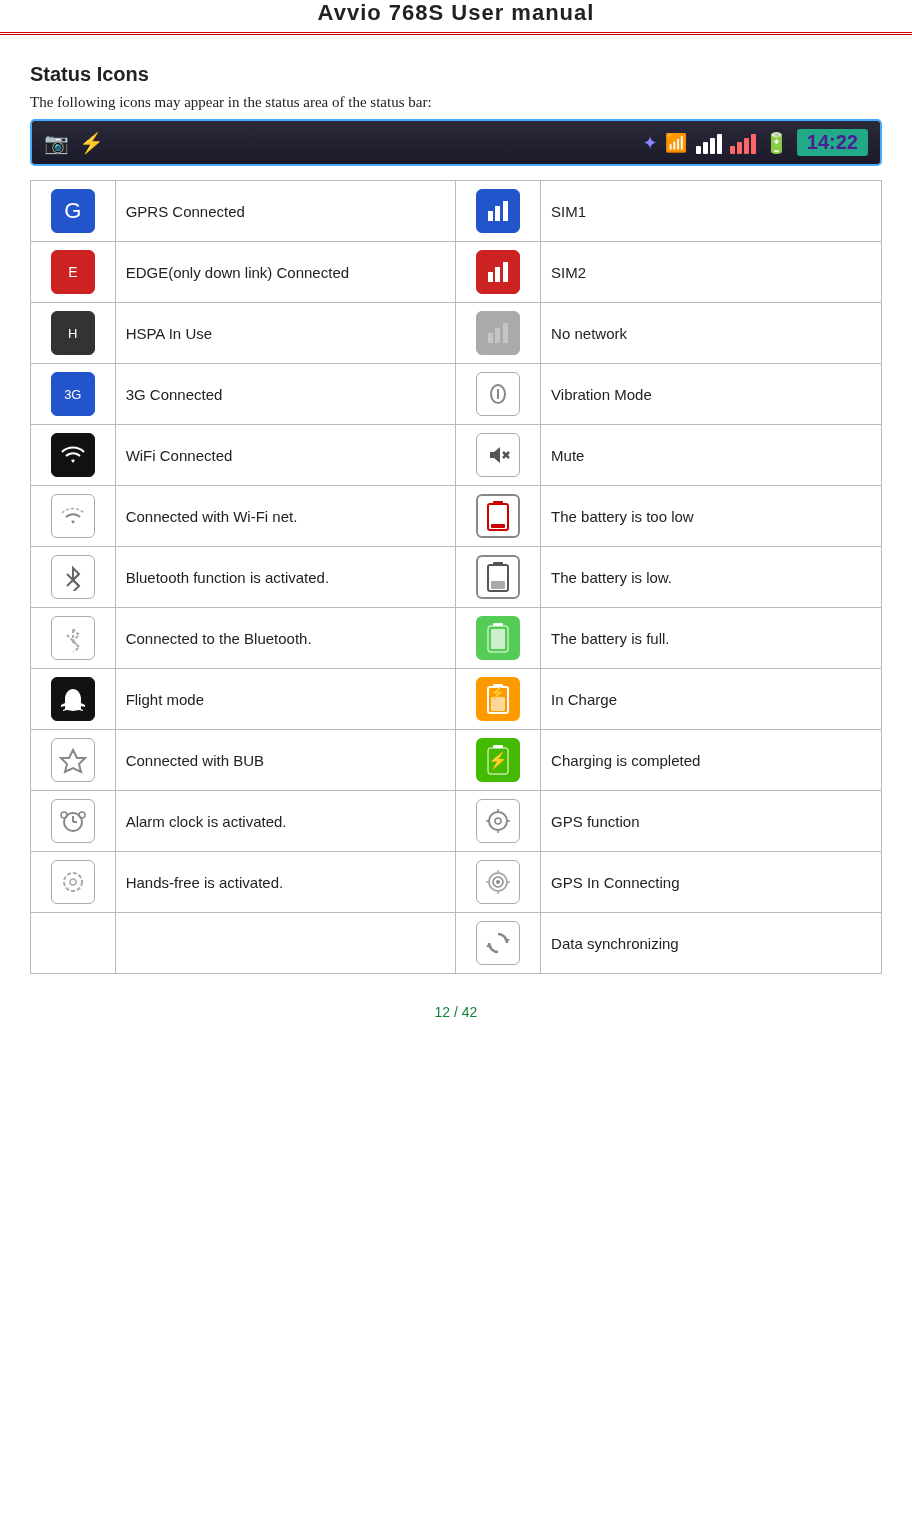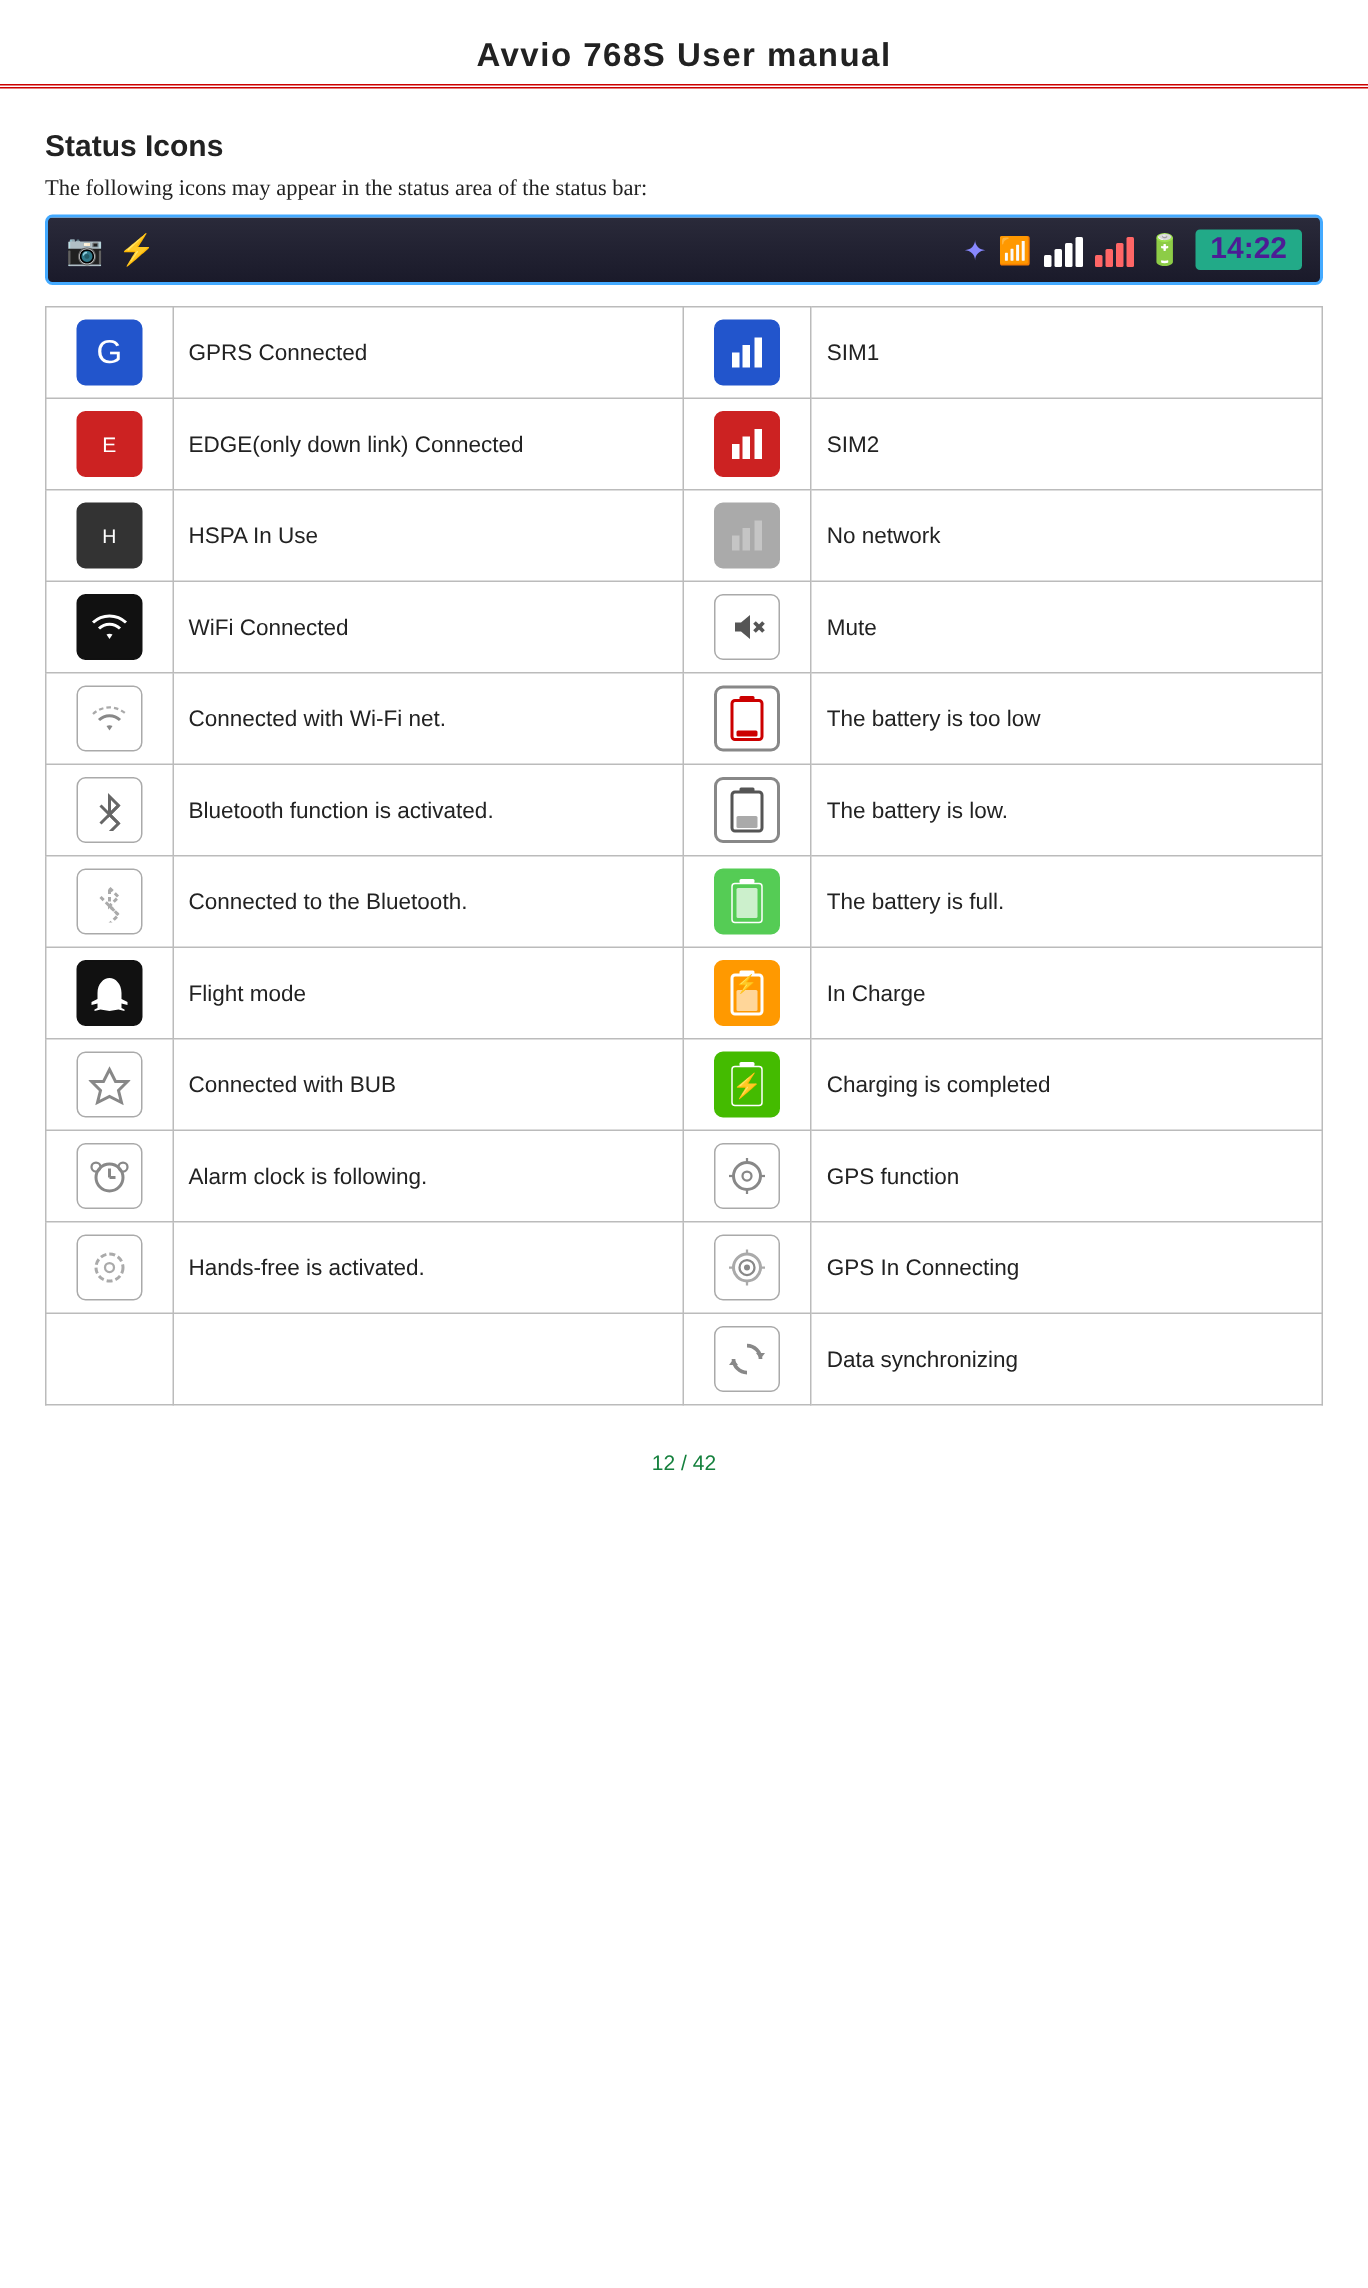--- a/index.html
+++ b/index.html
@@ -6,21 +6,21 @@
     body {
       width: 912px;
       min-height: 1525px;
       background: #fff;
       font-family: Arial, sans-serif;
       font-size: 15px;
       color: #222;
     }
     .page-header {
       text-align: center;
-      padding: 24px 0 6px 0;
+      padding: 0 0 6px 0;
       border-bottom: 3px double #c00;
       margin-bottom: 10px;
     }
     .page-header h1 {
       font-size: 22px;
       font-weight: bold;
       letter-spacing: 1px;
     }
     .content {
       padding: 18px 30px 0 30px;
@@ -200,20 +200,37 @@
           <svg width="28" height="28" viewBox="0 0 28 28">
                 <rect x="4" y="14" width="5" height="10" fill="#eee" opacity="0.4"></rect>
                 <rect x="11" y="9" width="5" height="15" fill="#eee" opacity="0.4"></rect>
                 <rect x="19" y="4" width="5" height="20" fill="#eee" opacity="0.4"></rect>
               </svg>
         </div>
       </td>
       <td class="label-cell">No network</td>
     </tr>
 
+    <tr>
+      <td class="icon-cell">
+        <div class="icon-box blue">
+              <span style="font-size:13px">3G</span>
+            </div>
+      </td>
+      <td class="label-cell">3G Connected</td>
+      <td class="icon-cell">
+        <div class="icon-box outline">
+          <svg width="28" height="28" viewBox="0 0 28 28">
+            <ellipse cx="14" cy="14" rx="7" ry="9" fill="none" stroke="#888" stroke-width="2"></ellipse>
+            <line x1="14" y1="9" x2="14" y2="19" stroke="#888" stroke-width="2"></line>
+          </svg>
+        </div>
+      </td>
+      <td class="label-cell">Vibration Mode</td>
+    </tr>
 
     <tr>
       <td class="icon-cell">
         <div class="icon-box black">
           <svg width="28" height="28" viewBox="0 0 28 28">
             <path d="M14 22 l2-3 a4 4 0 0 0-4 0z" fill="#fff"></path>
             <path d="M7 15 a10 10 0 0 1 14 0" fill="none" stroke="#fff" stroke-width="2"></path>
             <path d="M3 11 a16 16 0 0 1 22 0" fill="none" stroke="#fff" stroke-width="2"></path>
           </svg>
         </div>
@@ -349,21 +366,21 @@
         <div class="icon-box outline">
           <svg width="28" height="28" viewBox="0 0 28 28">
             <circle cx="14" cy="15" r="9" fill="none" stroke="#888" stroke-width="2"></circle>
             <line x1="14" y1="15" x2="14" y2="9" stroke="#888" stroke-width="2"></line>
             <line x1="14" y1="15" x2="18" y2="15" stroke="#888" stroke-width="2"></line>
             <circle cx="5" cy="8" r="3" fill="none" stroke="#888" stroke-width="1.5"></circle>
             <circle cx="23" cy="8" r="3" fill="none" stroke="#888" stroke-width="1.5"></circle>
           </svg>
         </div>
       </td>
-      <td class="label-cell">Alarm clock is following.</td>
+      <td class="label-cell">Alarm clock is activated.</td>
       <td class="icon-cell">
         <div class="icon-box outline">
           <svg width="28" height="28" viewBox="0 0 28 28">
             <circle cx="14" cy="14" r="9" fill="none" stroke="#888" stroke-width="2"></circle>
             <circle cx="14" cy="14" r="3" fill="none" stroke="#888" stroke-width="1.5"></circle>
             <line x1="14" y1="5" x2="14" y2="2" stroke="#888" stroke-width="1.5"></line>
             <line x1="14" y1="23" x2="14" y2="26" stroke="#888" stroke-width="1.5"></line>
             <line x1="5" y1="14" x2="2" y2="14" stroke="#888" stroke-width="1.5"></line>
             <line x1="23" y1="14" x2="26" y2="14" stroke="#888" stroke-width="1.5"></line>
           </svg>

